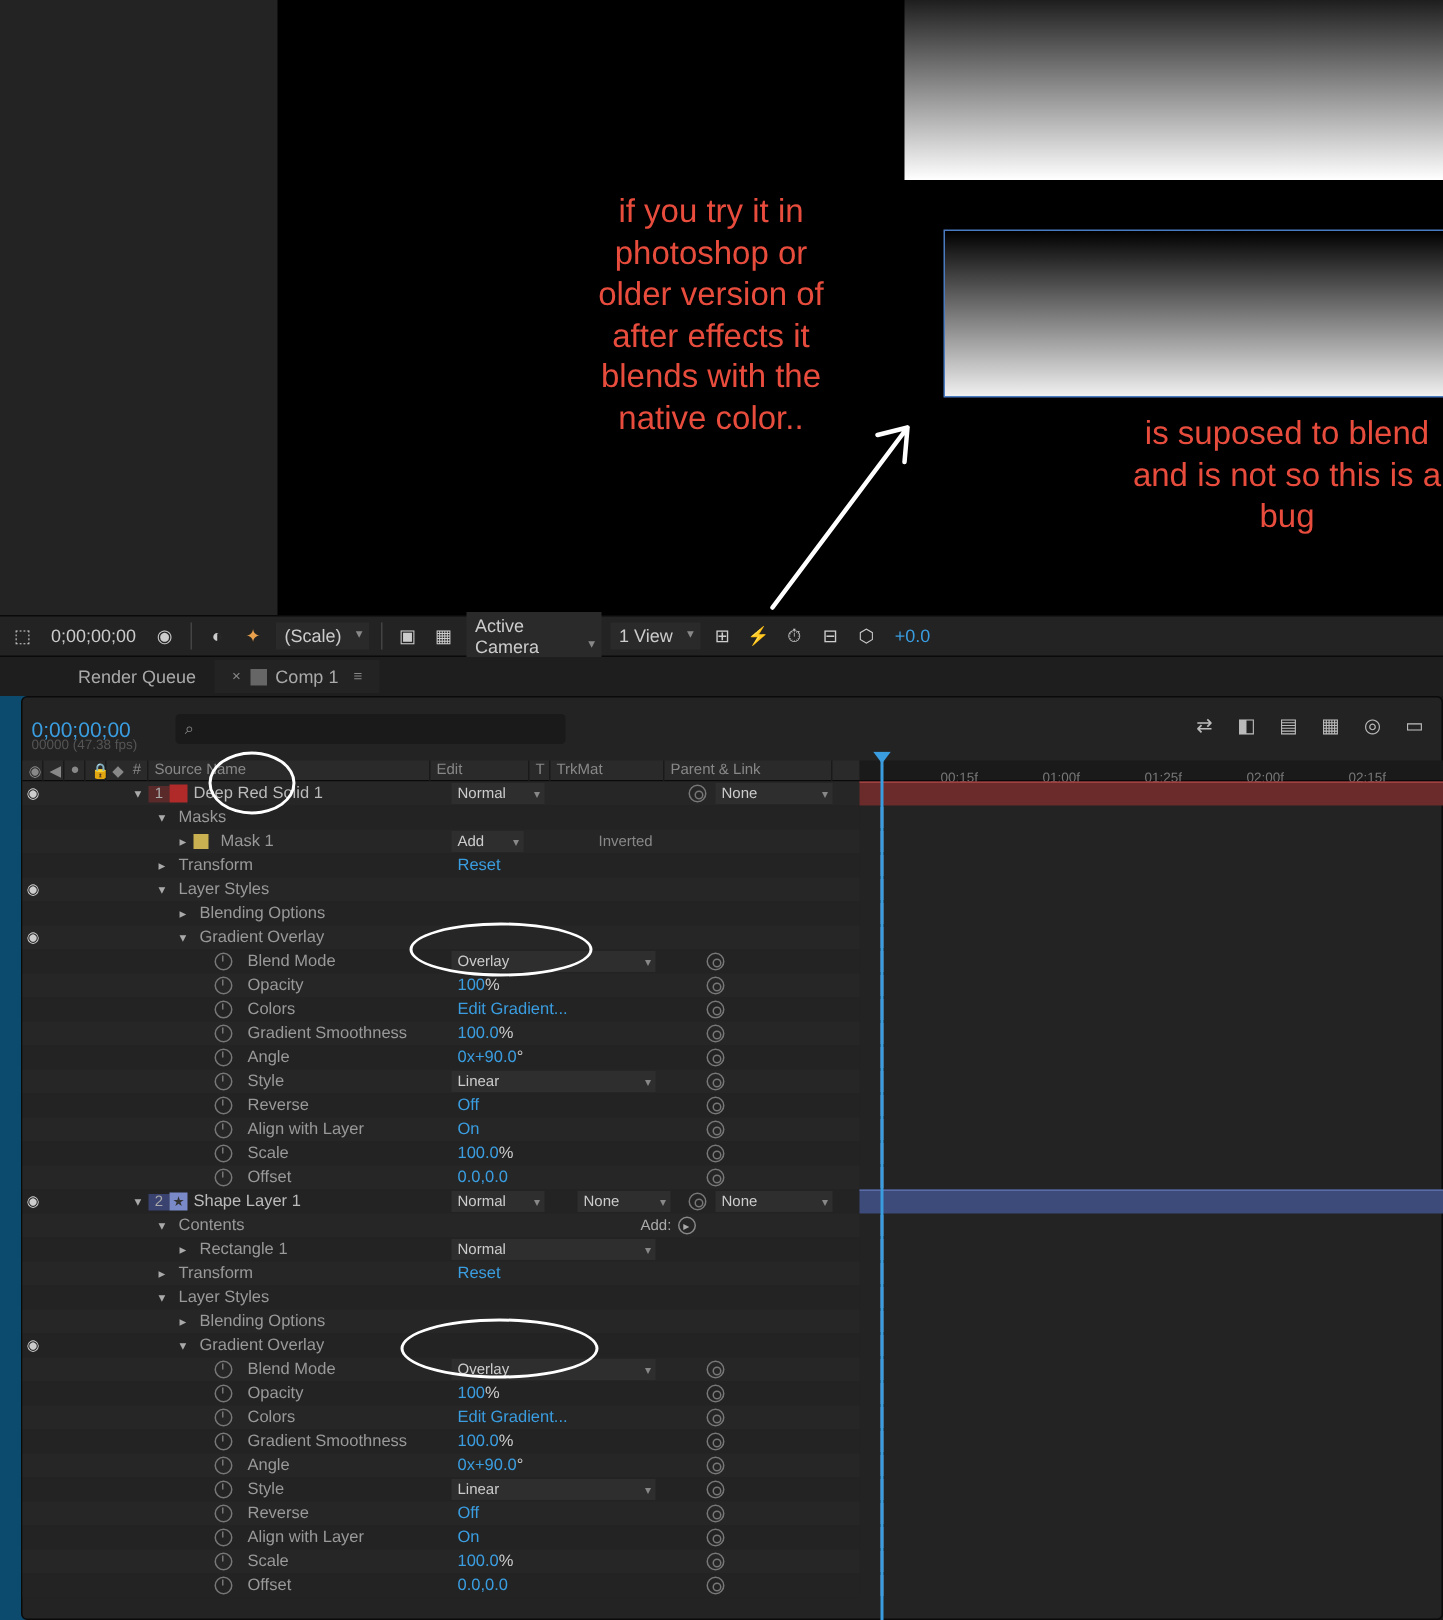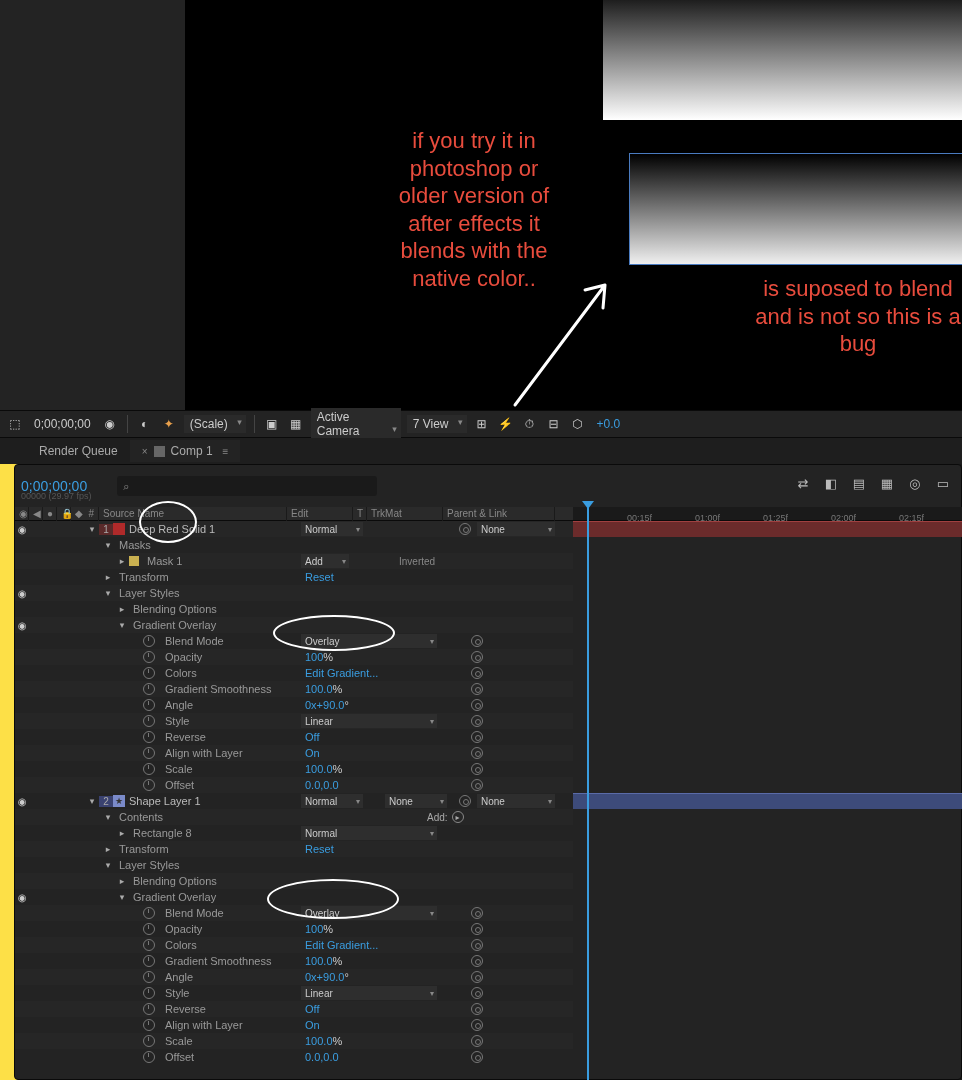--- a/index.html
+++ b/index.html
@@ -1,34 +1,34 @@
 <!DOCTYPE html>
 <html><head>
 <meta charset="utf-8">
 <style>
 *{margin:0;padding:0;box-sizing:border-box;font-family:Arial,Helvetica,sans-serif;-webkit-font-smoothing:antialiased}
 body{background:#1a1a1a;color:#aaa;font-size:11px;overflow:hidden}
-.viewport{width:926px;height:1080px;position:relative;background:#fde047}
+.viewport{width:926px;height:1080px;position:relative;background:#0c4a6e}
 .preview-area{position:absolute;top:0;left:0;width:962px;height:410px;background:#232323}
 .preview-left{position:absolute;top:0;left:0;width:185px;height:410px;background:#232323}
 .preview-canvas{position:absolute;top:0;left:185px;width:777px;height:410px;background:#000}
 .grad-box-top{position:absolute;left:418px;top:0;width:393px;height:120px;background:linear-gradient(to bottom,#1e1e1e 0%,#ffffff 100%)}
 .grad-box-bottom{position:absolute;left:444px;top:153px;width:353px;height:112px;border:1px solid #4a7bc0;background:linear-gradient(to bottom,#000 0%,#f0f0f0 100%)}
 .annot-text{position:absolute;color:#e84c3d;font-size:22px;text-align:center;line-height:1.25;font-weight:400}
 .annot1{left:200px;top:127px;width:178px}
 .annot2{left:567px;top:275px;width:212px}
 .arrow{position:absolute;left:320px;top:270px;width:120px;height:140px}
 .toolbar{position:absolute;top:410px;left:0;width:962px;height:28px;background:#232323;border-top:1px solid #0a0a0a;border-bottom:1px solid #0a0a0a;display:flex;align-items:center;padding-left:6px;gap:6px}
 .tb-btn{width:18px;height:18px;display:inline-flex;align-items:center;justify-content:center;color:#ccc;font-size:12px}
 .tb-tc{color:#ccc;font-size:12px;padding:0 4px}
 .tb-sep{width:1px;height:18px;background:#444;margin:0 2px}
 .tb-dropdown{background:#2a2a2a;color:#ccc;padding:2px 18px 2px 6px;font-size:12px;position:relative}
 .tb-dropdown::after{content:"▾";position:absolute;right:4px;font-size:9px;color:#888}
 .tb-plus{color:#3a9de0;font-size:12px;padding-left:4px}
-.tabbar{position:absolute;top:438px;left:0;width:962px;height:26px;background:#1e1e1e;display:flex;align-items:center;padding-left:27px}
+.tabbar{position:absolute;top:438px;left:0;width:962px;height:26px;background:#1e1e1e;display:flex;align-items:center;padding-left:40px}
 .tab{padding:4px 12px;color:#aaa;font-size:12px;display:flex;align-items:center;gap:6px}
 .tab.active{background:#232323}
 .tab-close{font-size:10px;color:#888}
 .tab-icon{width:11px;height:11px;background:#666}
 .tab-menu{font-size:10px;color:#888;padding-left:4px}
 .timeline-panel{position:absolute;top:464px;left:14px;width:948px;height:616px;background:#232323;border:1px solid #0a0a0a;border-radius:4px}
 .tl-header{height:42px;display:flex;align-items:center;padding:0 6px;position:relative}
 .timecode-big{color:#3a9de0;font-size:14px;font-weight:500}
 .timecode-sub{color:#555;font-size:9px;position:absolute;top:26px;left:6px}
 .search-box{margin-left:30px;width:260px;height:20px;background:#1a1a1a;border-radius:3px;display:flex;align-items:center;padding:0 6px;color:#888}
@@ -97,21 +97,21 @@
     <span class="tb-tc">0;00;00;00</span>
     <span class="tb-btn">◉</span>
     <span class="tb-sep"></span>
     <span class="tb-btn">◐</span>
     <span class="tb-btn" style="color:#e8a04c">✦</span>
     <span class="tb-dropdown">(Scale)</span>
     <span class="tb-sep"></span>
     <span class="tb-btn">▣</span>
     <span class="tb-btn">▦</span>
     <span class="tb-dropdown" style="width:90px">Active Camera</span>
-    <span class="tb-dropdown">7 View</span>
+    <span class="tb-dropdown">1 View</span>
     <span class="tb-btn">⊞</span>
     <span class="tb-btn">⚡</span>
     <span class="tb-btn">⏱</span>
     <span class="tb-btn">⊟</span>
     <span class="tb-btn">⬡</span>
     <span class="tb-plus">+0.0</span>
   </div>
 
   <div class="tabbar">
     <div class="tab">
@@ -122,21 +122,21 @@
       <span class="tab-icon"></span>
       <span>Comp 1</span>
       <span class="tab-menu">≡</span>
     </div>
   </div>
 
   <div class="timeline-panel">
     <div class="tl-header">
       <div>
         <div class="timecode-big">0;00;00;00</div>
-        <div class="timecode-sub">00000 (29.97 fps)</div>
+        <div class="timecode-sub">00000 (47.38 fps)</div>
       </div>
       <div class="search-box" placeholder="⌕">⌕</div>
       <div class="tl-hdr-icons">
         <span>⇄</span>
         <span>◧</span>
         <span>▤</span>
         <span>▦</span>
         <span>◎</span>
         <span>▭</span>
       </div>
@@ -324,21 +324,21 @@
           <span class="caret-col">▾</span>
           <span class="prop-name">Contents</span>
           <span class="addplus">
             <span>Add:</span>
             <span class="plus">▸</span>
           </span>
         </div>
       <div class="row even">
           <span style="width:100px"></span>
           <span class="caret-col">▸</span>
-          <span class="prop-name">Rectangle 8</span>
+          <span class="prop-name">Rectangle 1</span>
           <span class="mode-dd wide">Normal</span>
         </div>
       <div class="row odd">
           <span style="width:86px"></span>
           <span class="caret-col">▸</span>
           <span class="prop-name">Transform</span>
           <span style="position:absolute;left:290px" class="prop-val">Reset</span>
         </div>
       <div class="row even">
           <span style="width:86px"></span>

